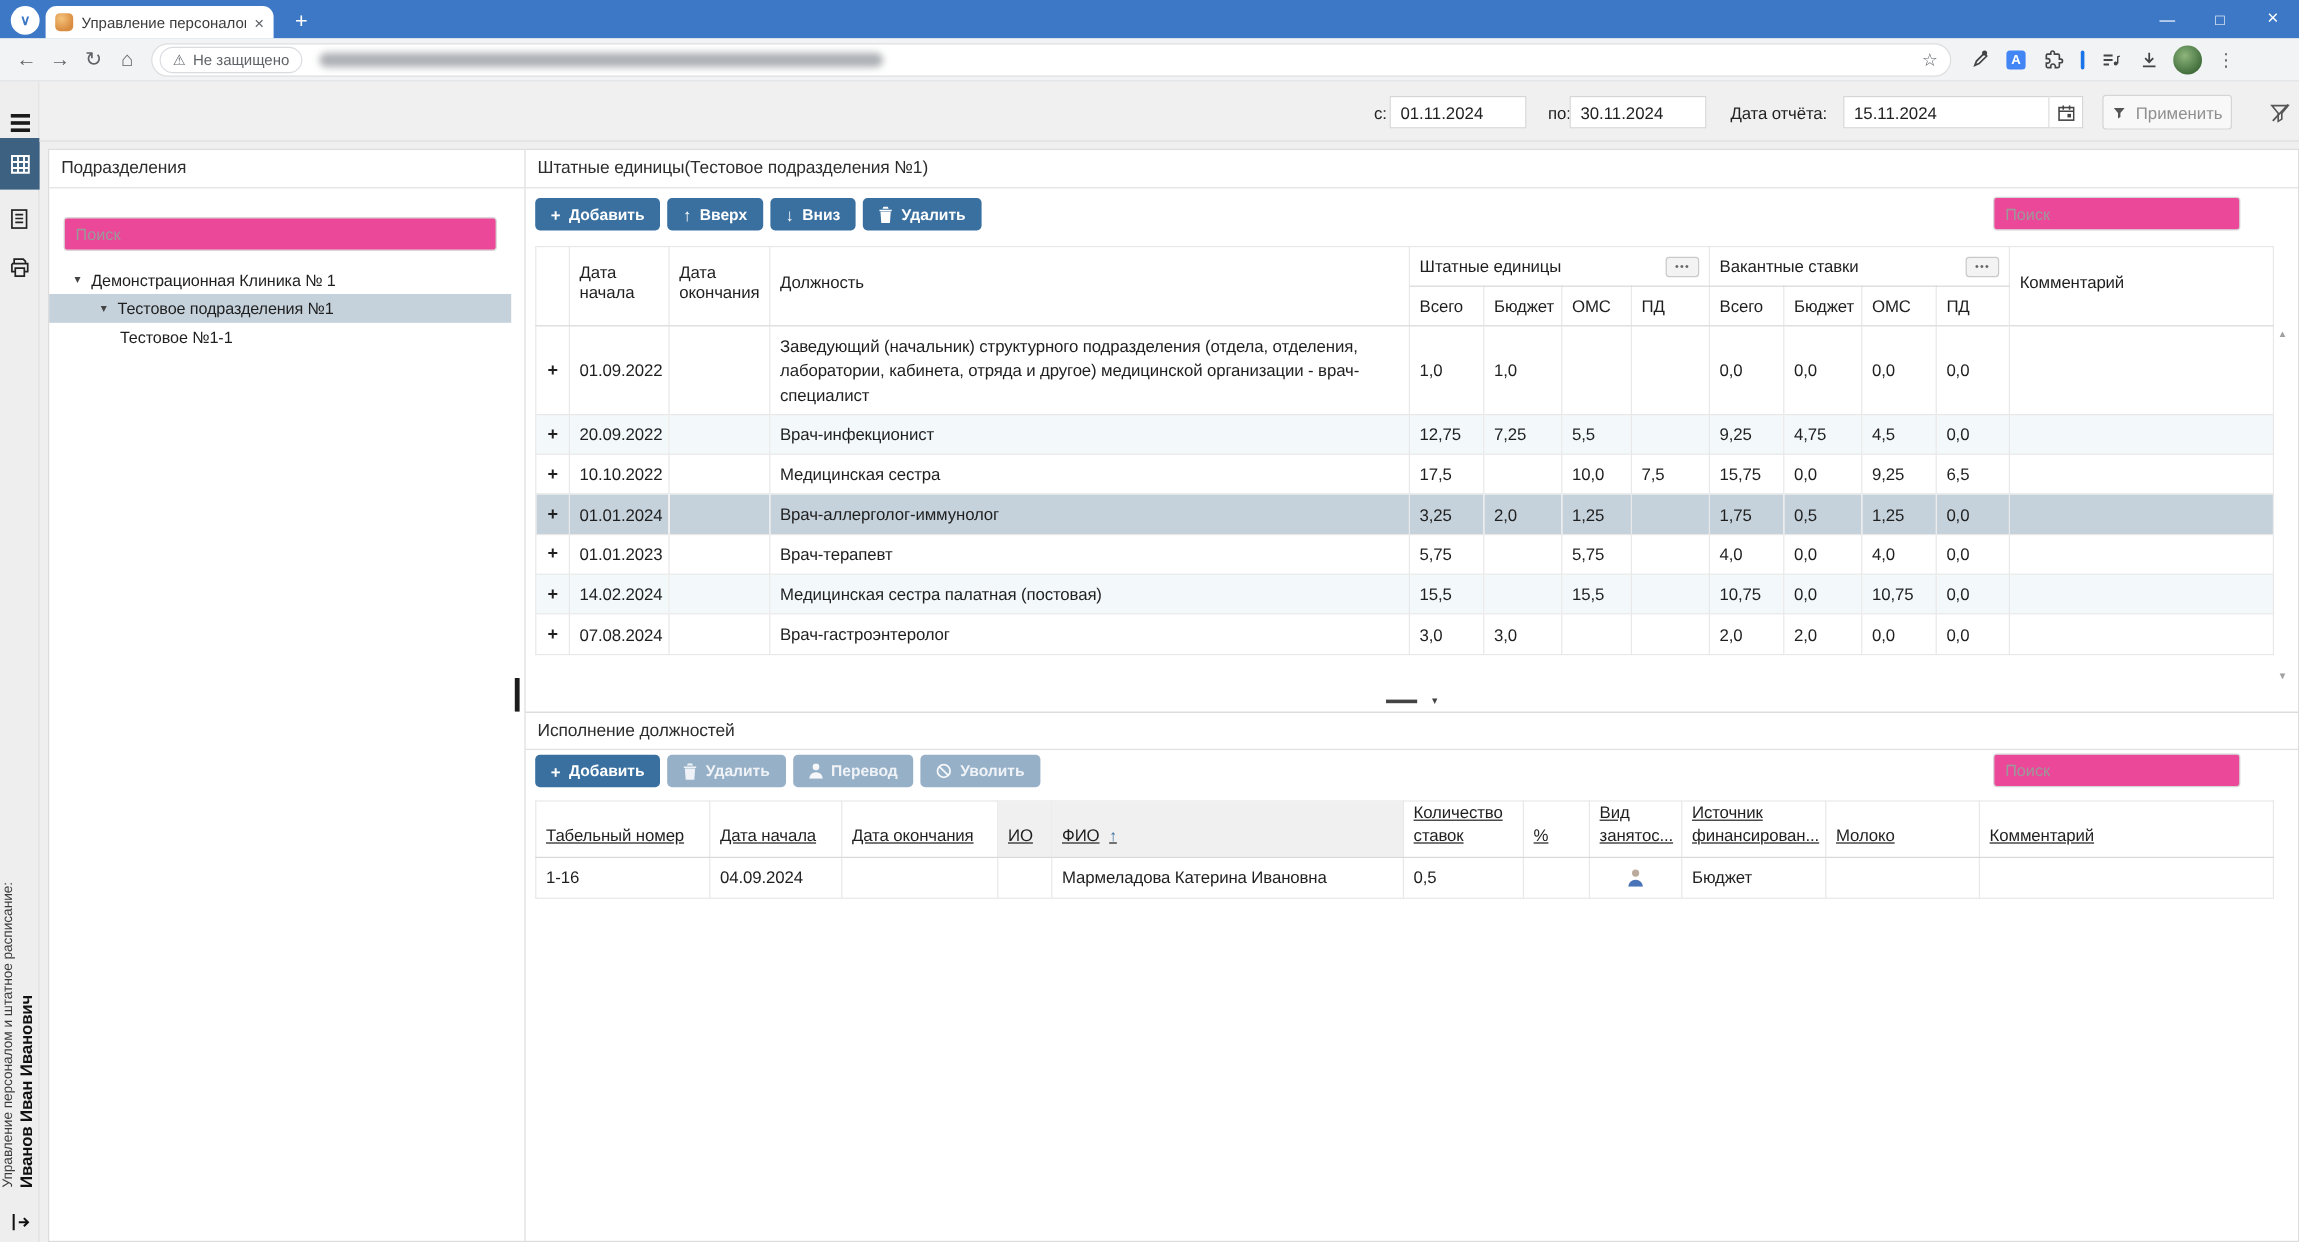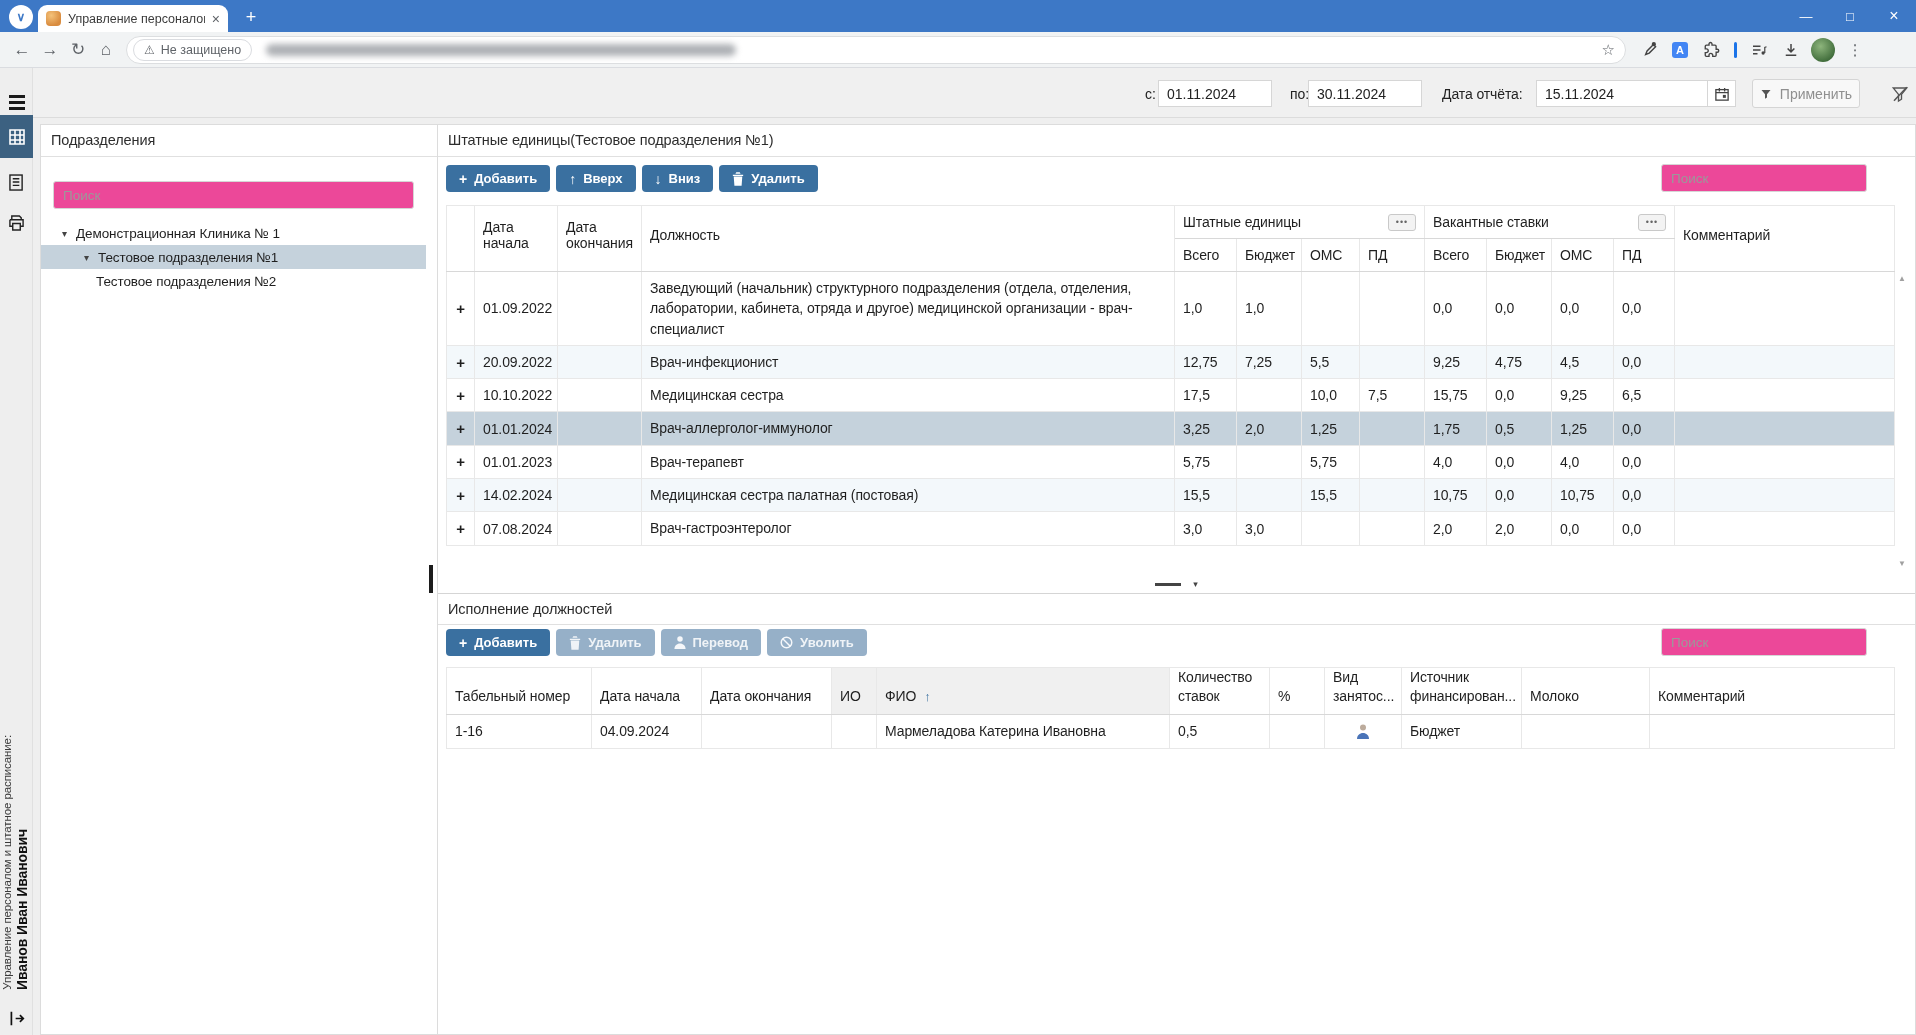--- a/index.html
+++ b/index.html
@@ -108,21 +108,21 @@
   tbody td { border-bottom:1px solid #e8e8e8; vertical-align:middle; }
   #staff-body tr { height:32px; }
   #pos-body tr { height:34px; }
   tbody tr:nth-child(even) { background:#f3f8fb; }
   tbody tr.selected { background:#c5d2dc; }
   td.expand { text-align:center; font-size:15px; font-weight:bold; padding:0; }
   td.pos { padding:6px 8px; line-height:1.45; }
   .grp-cell { display:flex; align-items:center; justify-content:space-between; }
   .more-btn { width:28px; height:17px; background:#f3f3f3; border:1px solid #c9c9c9; border-radius:3px;
     font-size:9px; letter-spacing:1px; color:#666; display:flex; align-items:center; justify-content:center; }
-  .th2 { vertical-align:bottom; padding-bottom:8px; line-height:1.35; }
+  .th2 { vertical-align:bottom; padding-bottom:8px; line-height:1.35;text-decoration:underline; }
   th.hl { background:#f0f0f0; }
   .fio-head { display:flex; align-items:flex-end; gap:8px; }
   .sort-arrow { color:#3a70a0; font-size:13px; }
 
   .vscroll { position:absolute; left:1456px; top:146px; width:16px; height:300px; display:flex; flex-direction:column;
     justify-content:space-between; align-items:center; padding:3px 0; }
   .vscroll span { font-size:8px; color:#a0a0a0; }
 
   .h-splitter { position:absolute; left:0; top:452px; width:100%; height:15px; display:flex; align-items:center; justify-content:center; gap:12px; }
   .h-splitter .bar { width:26px; height:3px; background:#444; }
@@ -267,22 +267,22 @@
     </div>
     <div class="tree">
       <div class="tree-item lvl1">
         <span class="tw">▾</span>
         <span>Демонстрационная Клиника № 1</span>
       </div>
       <div class="tree-item lvl2 selected">
         <span class="tw">▾</span>
         <span>Тестовое подразделения №1</span>
       </div>
-      <div class="tree-item lvl2leaf">
-        <span>Тестовое подразделения №2</span>
+      <div class="tree-item lvl3leaf">
+        <span>Тестовое №1-1</span>
       </div>
     </div>
     <span class="tree-scroll-down">▼</span>
   </div>
 
   <div class="v-split-handle"></div>
 
   <div class="panel right-panel">
 
     <div class="panel-header sec1-header">Штатные единицы(Тестовое подразделения №1)</div>

